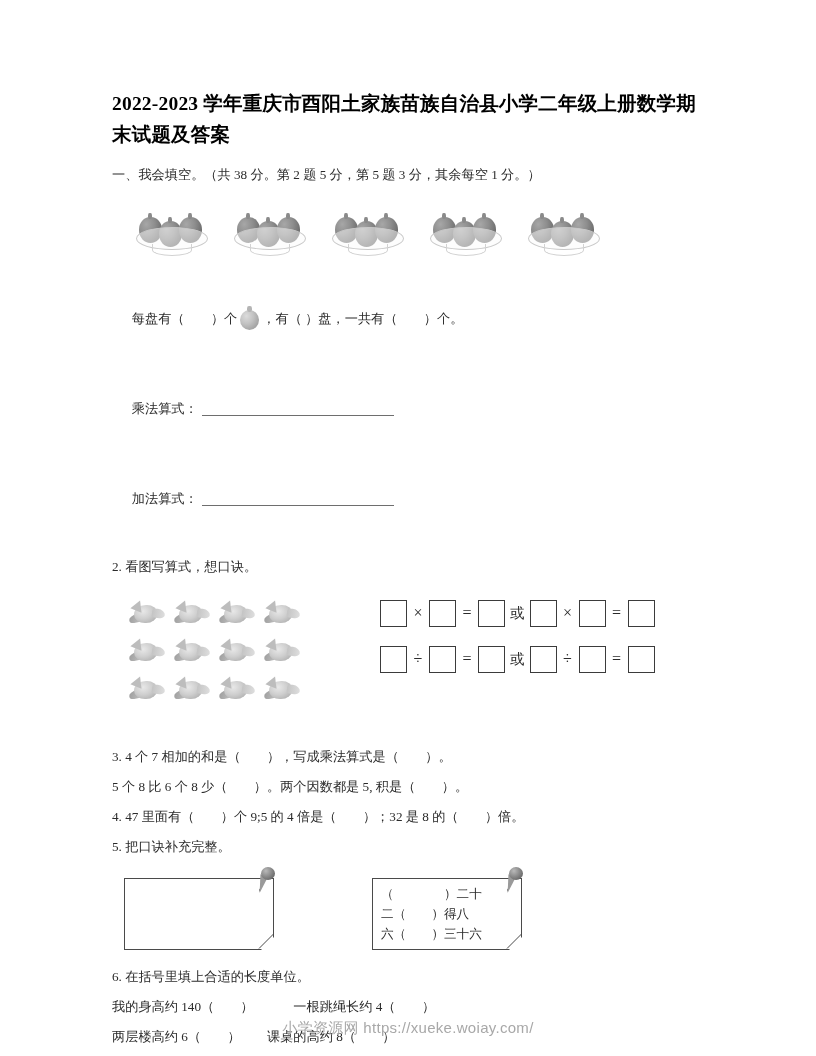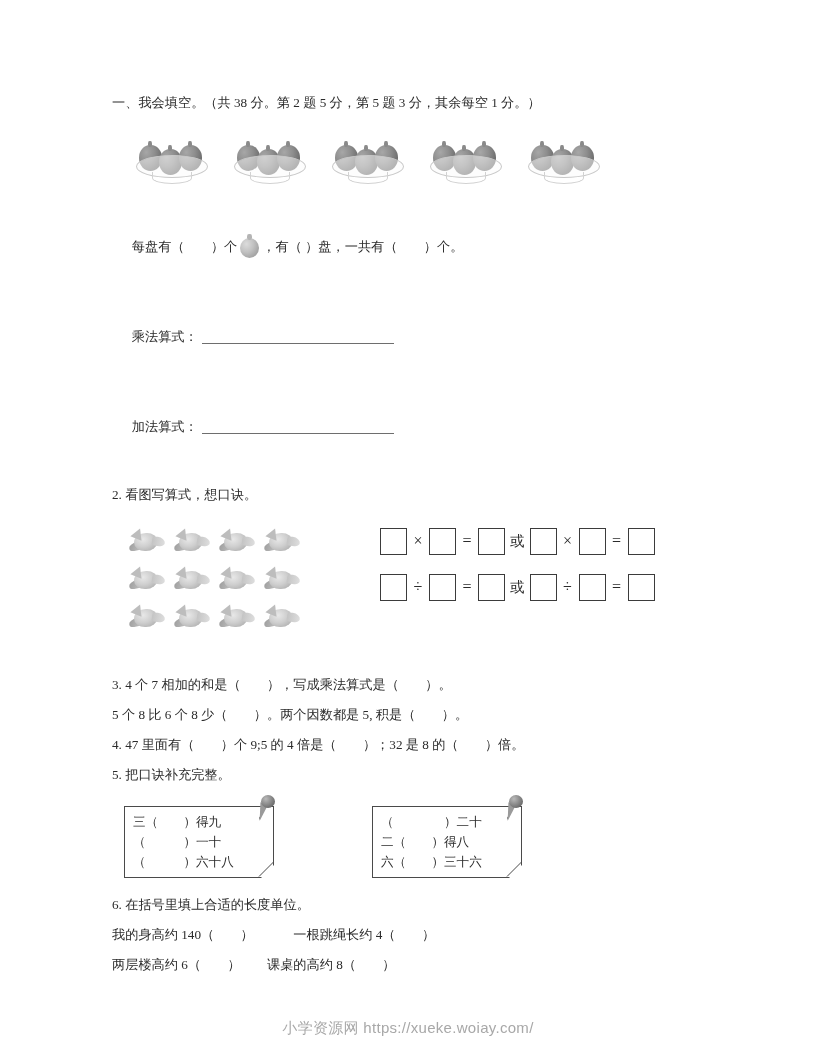--- a/index.html
+++ b/index.html
@@ -321,20 +321,21 @@
   .watermark .wm-cn {
     font-family: "Liberation Serif", "DejaVu Serif", serif;
   }
 </style>
 </head>
 <body>
 
 <div class="page">
   <div class="content">
 
+    <h1 class="doc-title">2022-2023 学年重庆市酉阳土家族苗族自治县小学二年级上册数学期末试题及答案</h1>
 
     <div class="q-head">一、我会填空。（共 38 分。第 2 题 5 分，第 5 题 3 分，其余每空 1 分。）</div>
 
 
     <div class="plates-row">
       <div class="plate">
         <div class="fruit f1"></div>
         <div class="fruit f2"></div>
         <div class="fruit f3"></div>
         <div class="bowl"></div>
@@ -492,23 +493,20 @@
 
     <div class="ln">3. 4 个 7 相加的和是（　　），写成乘法算式是（　　）。</div>
     <div class="ln">5 个 8 比 6 个 8 少（　　）。两个因数都是 5, 积是（　　）。</div>
 
     <div class="ln">4. 47 里面有（　　）个 9;5 的 4 倍是（　　）；32 是 8 的（　　）倍。</div>
 
     <div class="q-head">5. 把口诀补充完整。</div>
 
     <div class="cards">
       <div class="card left">
-        <div class="rows">三（　　）得九
-（　　　）一十
-（　　　）六十八</div>
         <span class="fold"></span>
         <span class="fold-line"></span>
         <span class="pin">
           <span class="needle"></span>
             <span class="head"></span>
         </span>
       </div>
       <div class="card right">
         <div class="rows">（　　　　）二十
 二（　　）得八

